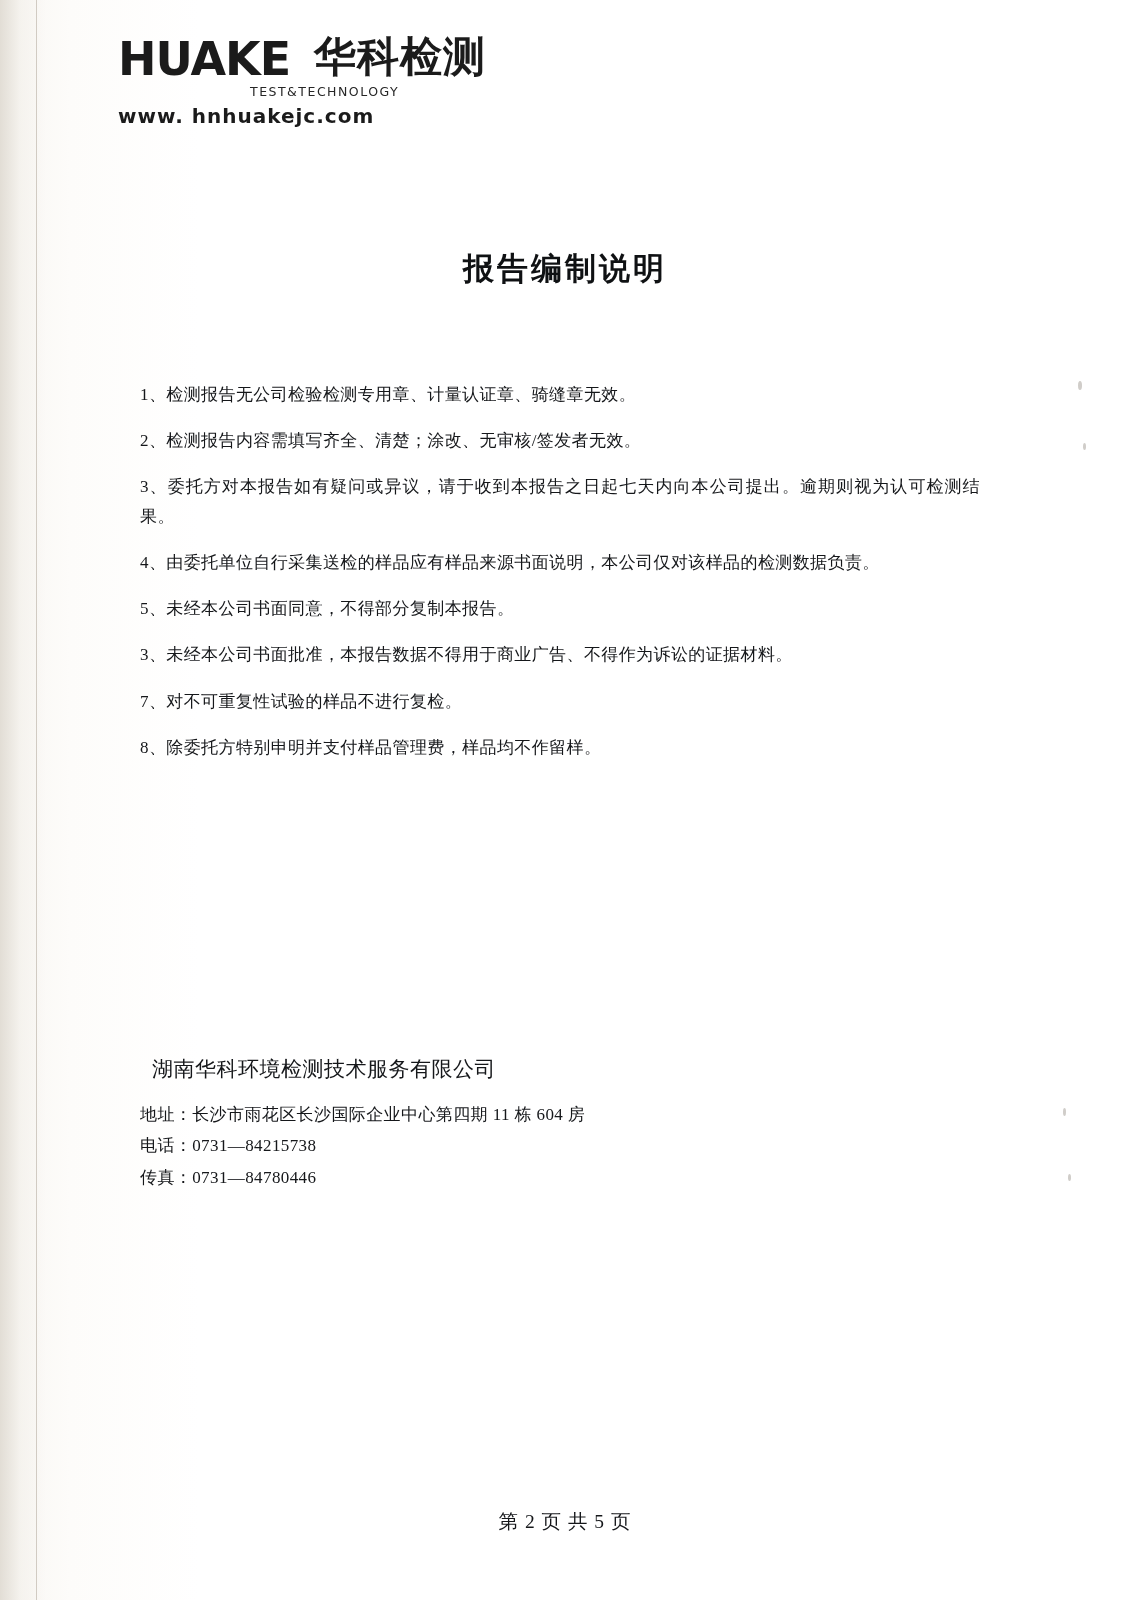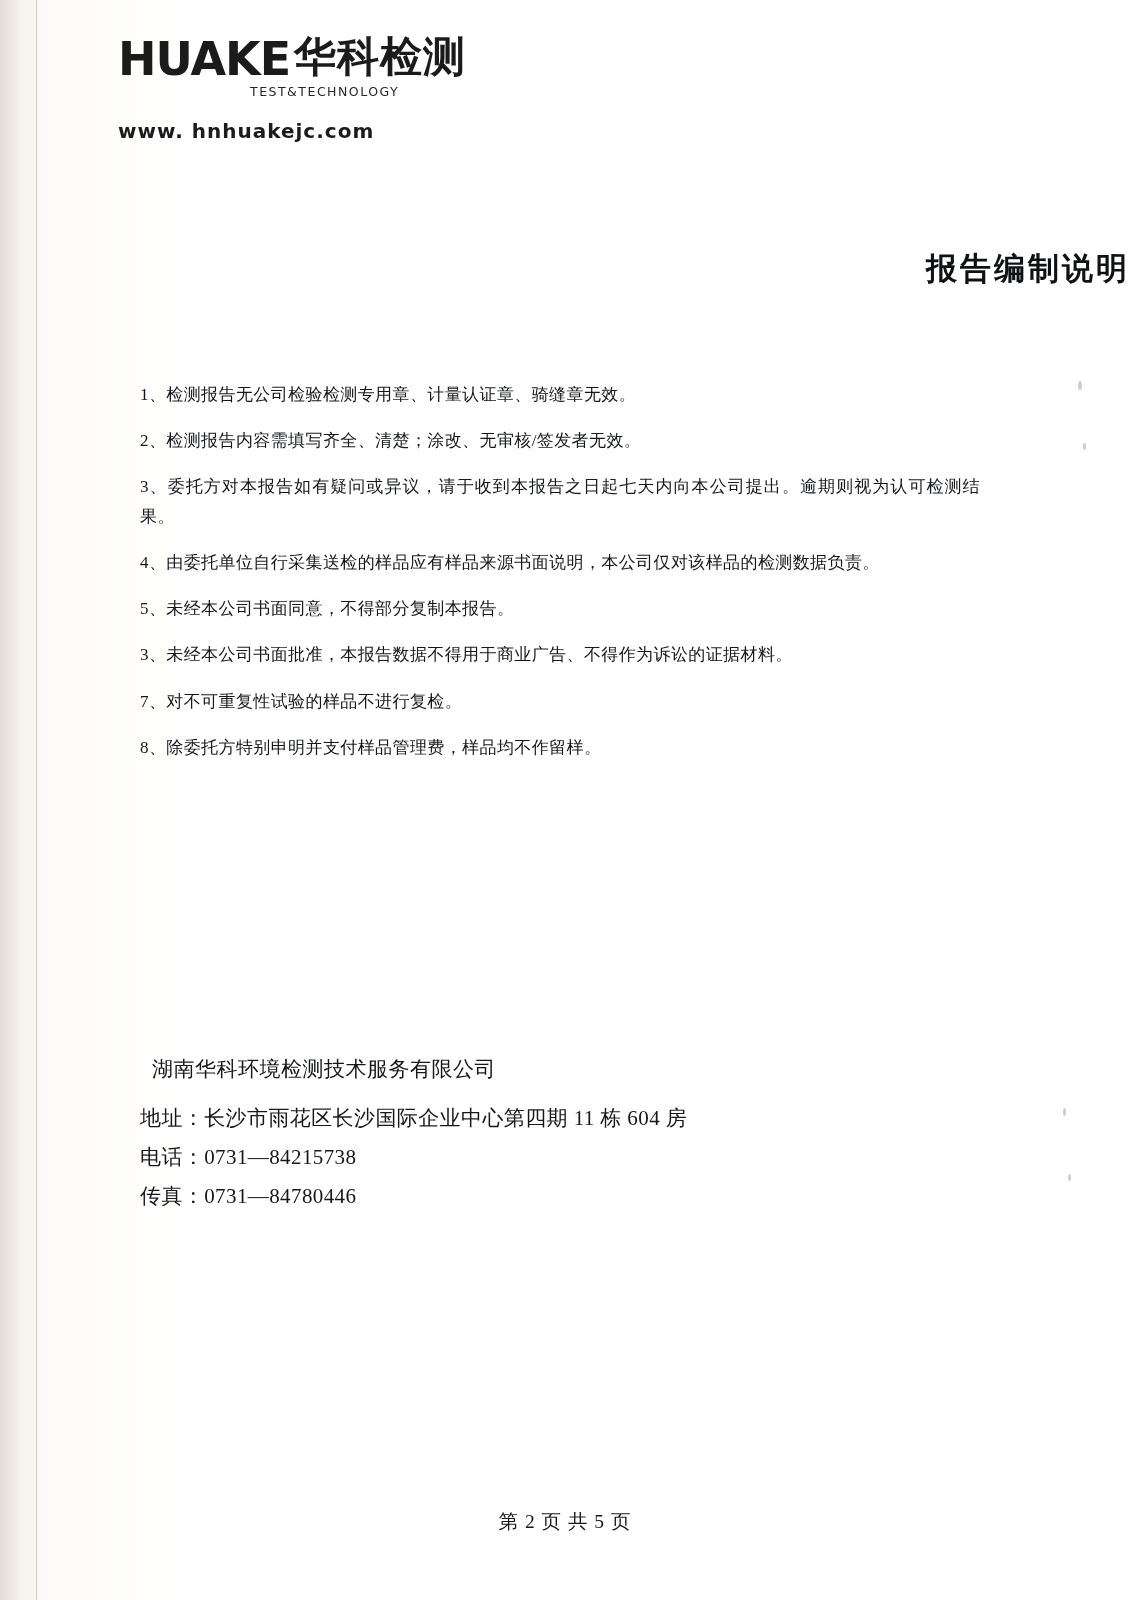--- a/index.html
+++ b/index.html
@@ -46,21 +46,21 @@
   
   .logo-block {
     position: absolute;
     left: 118px;
     top: 36px;
     width: 420px;
   }
   .logo-row {
     display: flex;
     align-items: flex-start;
-    gap: 4px;
+    gap: 24px;
   }
   .logo-mark {
     font-family: "DejaVu Sans", sans-serif;
     font-weight: 700;
     font-size: 46px;
     letter-spacing: -1px;
     color: #1b1b1b;
     line-height: 1;
     position: relative;
   }
@@ -79,39 +79,39 @@
     color: #262626;
     margin-left: 132px;
     margin-top: 2px;
   }
   .logo-url {
     font-family: "DejaVu Sans", sans-serif;
     font-weight: 700;
     font-size: 20px;
     letter-spacing: 1px;
     color: #1b1b1b;
-    margin-top: 20px;
+    margin-top: 5px;
   }
 
   .cert-no {
     position: absolute;
     left: 120px;
     top: 138px;
     font-size: 21px;
     letter-spacing: 0.5px;
     color: #15171a;
   }
 
   
   .doc-title {
     position: absolute;
     top: 248px;
     left: 0;
     right: 0;
-    text-align: right;
+    text-align: center;
     font-family: "DejaVu Serif", serif;
     font-weight: 700;
     font-size: 31px;
     letter-spacing: 3px;
     color: #0f1113;
   }
 
   
   .notes {
     position: absolute;
@@ -135,21 +135,21 @@
     top: 1055px;
     width: 820px;
   }
   .company .name {
     font-size: 21px;
     margin-left: 12px;
     margin-bottom: 16px;
     letter-spacing: 0.5px;
   }
   .company .line {
-    font-size: 21px;
+    font-size: 17px;
     line-height: 1.85;
     letter-spacing: 0.4px;
     white-space: nowrap;
   }
   .company .indent { margin-left: 62px; }
 
   .page-num {
     position: absolute;
     left: 0; right: 0;
     top: 1508px;

